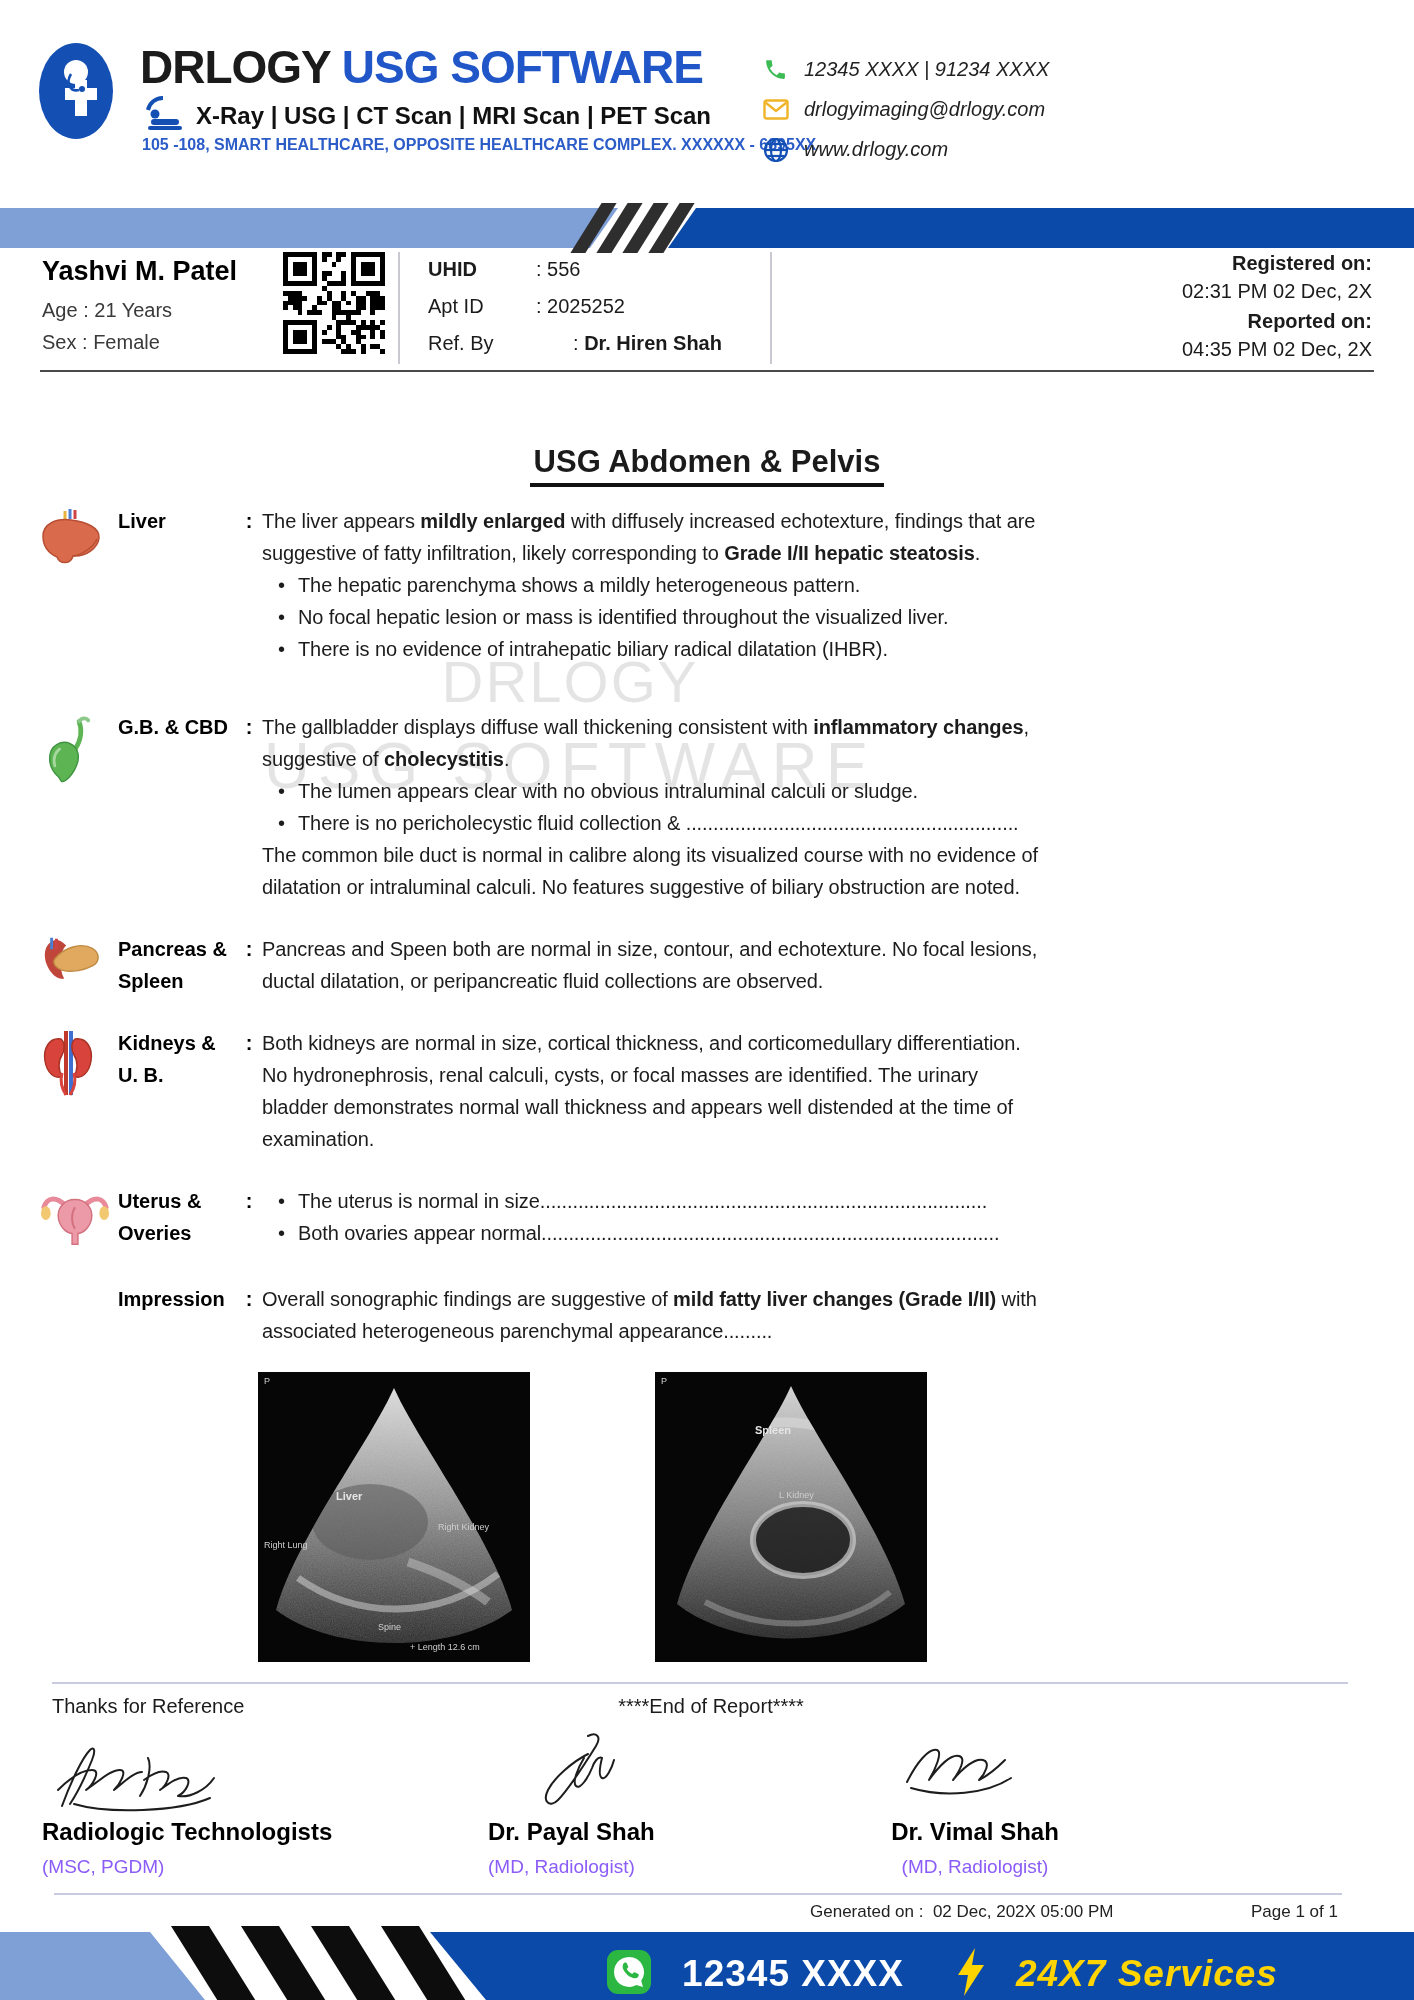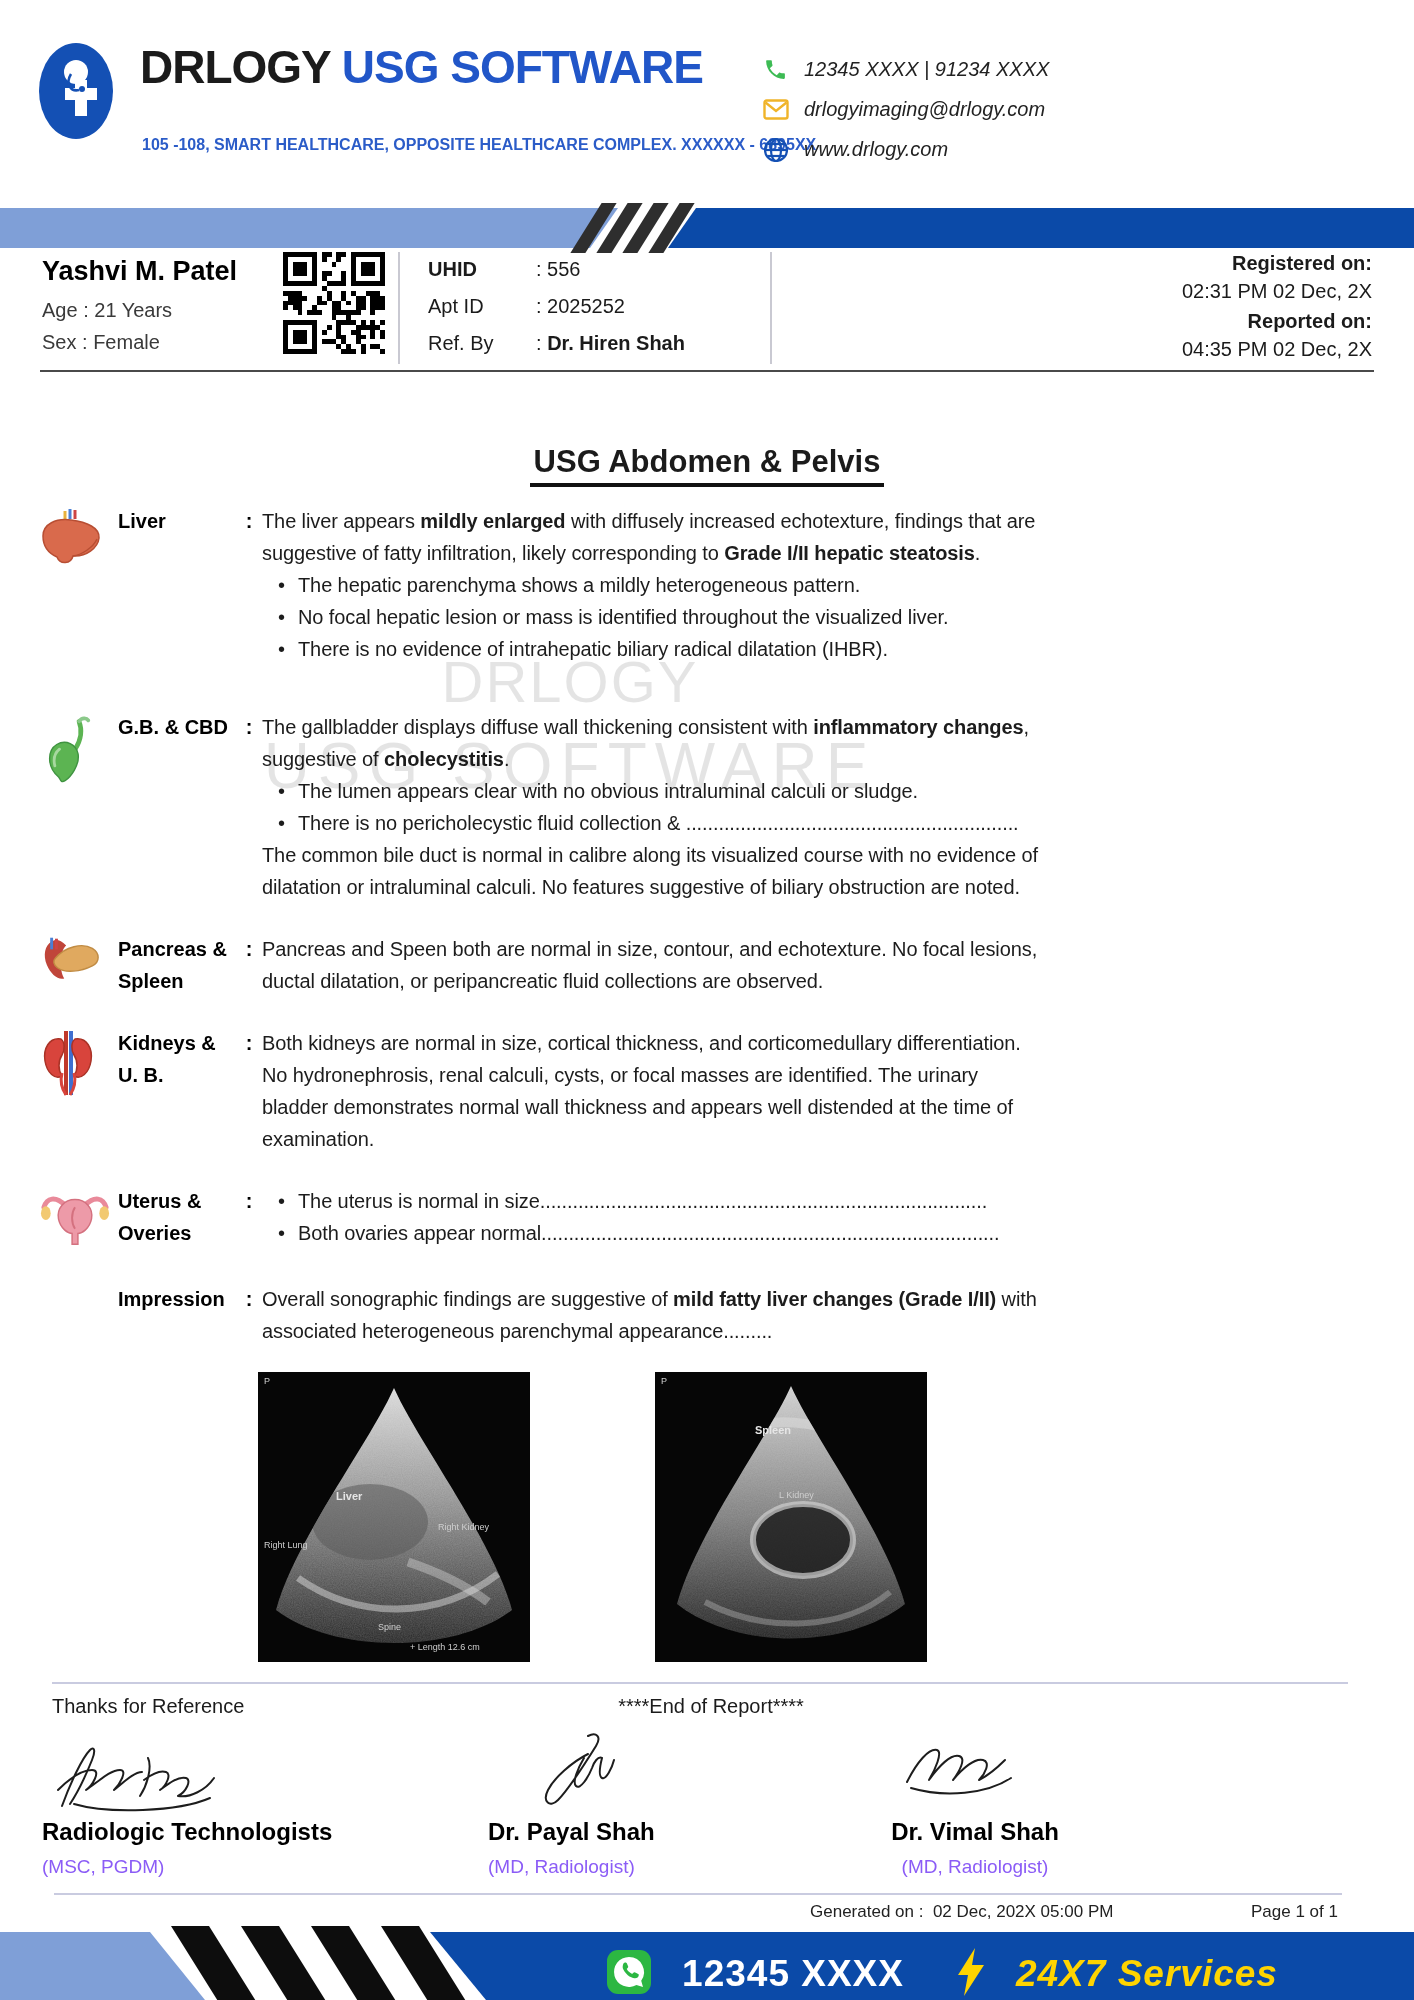--- a/index.html
+++ b/index.html
@@ -87,20 +87,31 @@
   <div class="logo">
     <svg width="76" height="98" viewBox="0 0 76 98">
       <ellipse cx="38" cy="49" rx="37" ry="48" fill="#1450b4"></ellipse>
       <circle cx="38" cy="30" r="12" fill="#fff"></circle>
       <path d="M27,46 h10 v-8 h12 v8 h10 v12 h-10 v16 h-12 v-16 h-10 z" fill="#fff"></path>
       <path d="M33,32 c-6,10 0,18 8,16" fill="none" stroke="#1450b4" stroke-width="2.5"></path>
       <circle cx="44" cy="47" r="3" fill="#1450b4"></circle>
     </svg>
   </div>
   <div class="brand"><span>DRLOGY</span> <span class="blue">USG SOFTWARE</span></div>
+  <div class="services">
+    <span>
+      <svg width="42" height="34" viewBox="0 0 42 34">
+        <path d="M6,14 a15,15 0 0,1 15,-12" fill="none" stroke="#1450b4" stroke-width="4"></path>
+        <circle cx="13" cy="18" r="4.5" fill="#1450b4"></circle>
+        <rect x="9" y="23" width="28" height="6" rx="3" fill="#1450b4"></rect>
+        <rect x="6" y="30" width="34" height="4" rx="2" fill="#1450b4"></rect>
+      </svg>
+    </span>
+    <span>X-Ray | USG | CT Scan | MRI Scan | PET Scan</span>
+  </div>
   <div class="address">105 -108, SMART HEALTHCARE, OPPOSITE HEALTHCARE COMPLEX. XXXXXX - 6895XX</div>
 
   <div class="contacts">
     <div class="contact-row">
       <span class="cicon">
         <svg width="25" height="25" viewBox="0 0 24 24">
             <path d="M6.6 10.8c1.5 2.8 3.8 5.1 6.6 6.6l2.2-2.2c.3-.3.7-.4 1-.2 1.1.4 2.3.6 3.6.6.6 0 1 .4 1 1V20c0 .6-.4 1-1 1C10.8 21 3 13.2 3 3.9 3 3.4 3.4 3 4 3h3.5c.6 0 1 .4 1 1 0 1.2.2 2.4.6 3.6.1.3 0 .7-.2 1L6.6 10.8z" fill="#3dbb54"></path>
           </svg>
       </span>
       <span>12345 XXXX | 91234 XXXX</span>
@@ -274,21 +285,21 @@
     <div class="vdiv" style="left:358px;"></div>
 
     <div class="prow" style="top:6px;">
       <span class="pl" style="font-weight:bold;">UHID</span>
       <span>: 556</span>
     </div>
     <div class="prow" style="top:43px;">
       <span class="pl">Apt ID</span>
       <span>: 2025252</span>
     </div>
-    <div class="prow" style="top:80px;">
+    <div class="prow" style="top:80px;gap:37px;">
       <span class="pl">Ref. By</span>
       <span>: <b>Dr. Hiren Shah</b></span>
     </div>
     <div class="vdiv" style="left:730px;"></div>
 
     <div class="rrow" style="top:0px;font-weight:bold;">Registered on:</div>
     <div class="rrow" style="top:28px;">02:31 PM 02 Dec, 2X</div>
     <div class="rrow" style="top:58px;font-weight:bold;">Reported on:</div>
     <div class="rrow" style="top:86px;text-align:center;">04:35 PM 02 Dec, 2X</div>
   </div>

